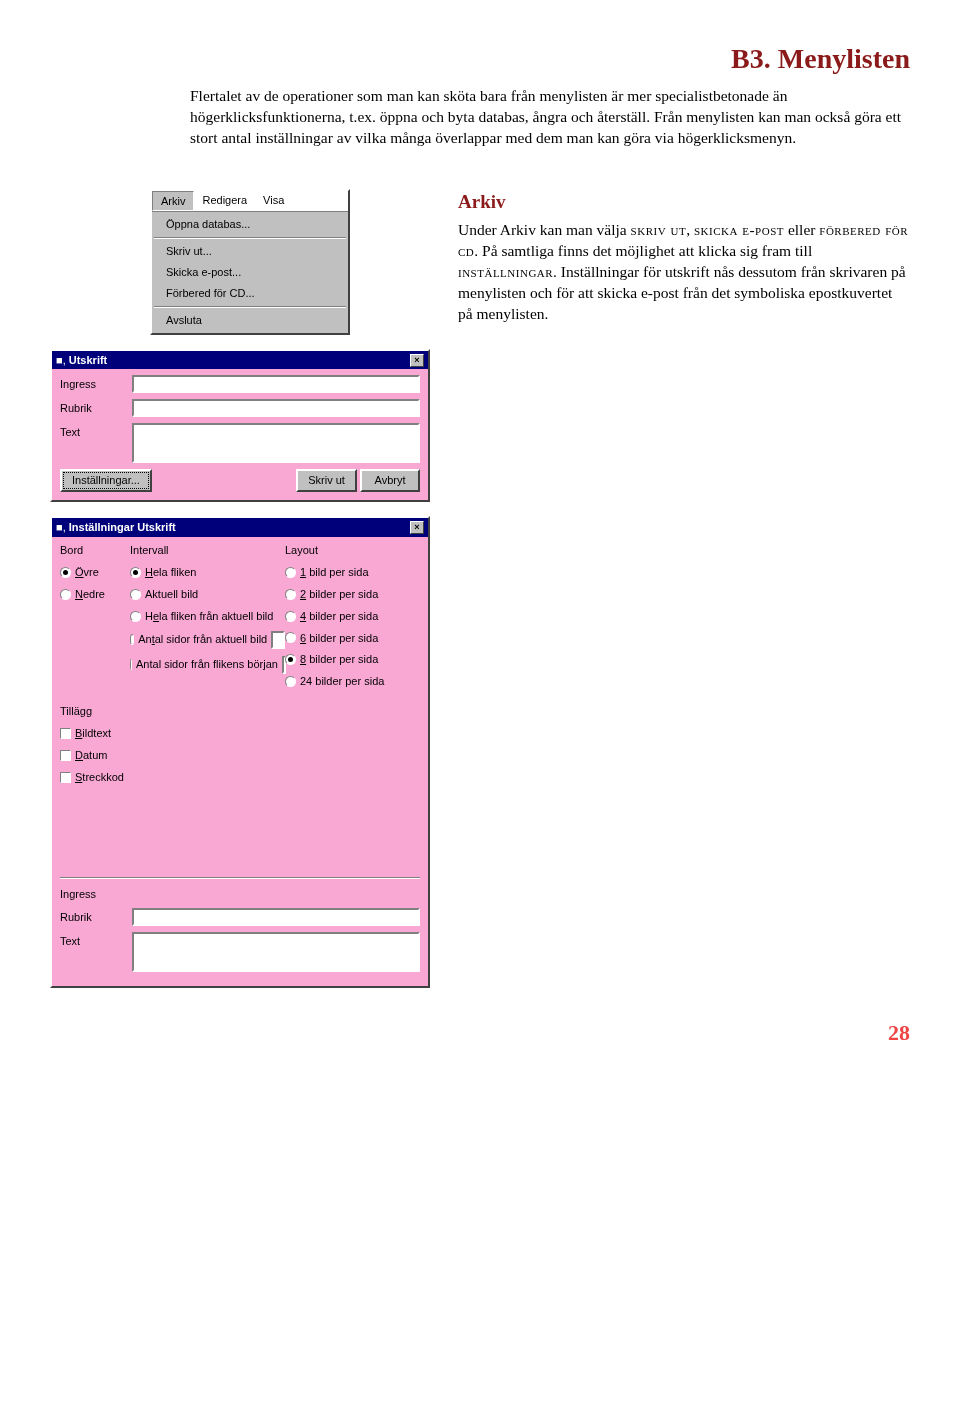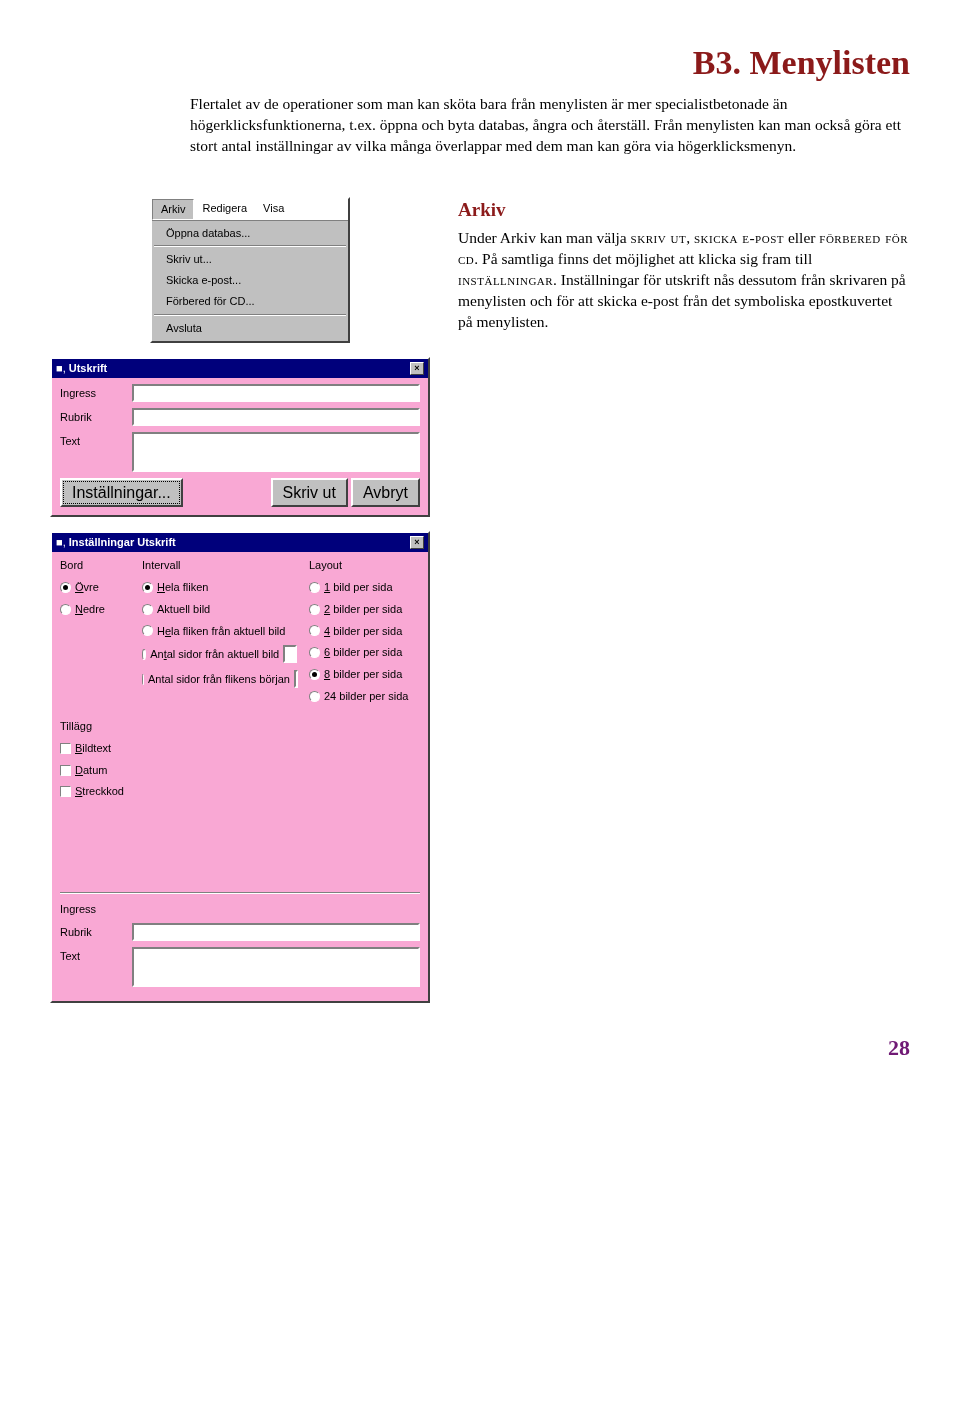--- a/index.html
+++ b/index.html
@@ -9,21 +9,21 @@
     padding: 40px 50px;
     width: 960px;
     color: #000;
     background: #fff;
     font-size: 15.5px;
     line-height: 1.35;
   }
   h1.title {
     font-family: Georgia, serif;
     font-weight: bold;
-    font-size: 34px;
+    font-size: 28px;
     color: #8b1a1a;
     text-align: right;
     margin: 0 0 8px 0;
   }
   .intro {
     text-align: left;
     margin: 0 0 40px 140px;
   }
   .columns {
     display: flex;
@@ -49,21 +49,21 @@
     margin: 0 0 6px 0;
   }
   .smallcaps {
     font-variant: small-caps;
     letter-spacing: 0.5px;
   }
   .pagenum {
     text-align: right;
     font-family: Georgia, serif;
     font-weight: bold;
-    color: #701a75;
+    color: #ef4444;
     font-size: 22px;
     margin-top: 30px;
   }
 
   
   .win {
     background: #f9a8d4;
     border: 2px solid;
     border-color: #fff #404040 #404040 #fff;
     font-family: Tahoma, "MS Sans Serif", Arial, sans-serif;
@@ -90,21 +90,21 @@
     color: #000;
     font-weight: bold;
   }
   .win .body { padding: 6px 8px 8px 8px; }
   .btn {
     background: #c0c0c0;
     border: 2px solid;
     border-color: #fff #404040 #404040 #fff;
     padding: 2px 10px;
     font-family: inherit;
-    font-size: 16px;
+    font-size: 11px;
     min-width: 60px;
     text-align: center;
     display: inline-block;
   }
   .btn.focus { outline: 1px dotted #000; outline-offset: -4px; }
   .field-sunken {
     background: #fff;
     border: 2px solid;
     border-color: #808080 #fff #fff #808080;
     height: 18px;
@@ -140,21 +140,21 @@
   }
 
   
   .frow { display: flex; align-items: flex-start; margin-bottom: 6px; gap: 24px; }
   .frow .lbl { width: 48px; padding-top: 2px; }
   .frow .fld { flex: 1; }
 
   .btnrow { display: flex; gap: 8px; justify-content: flex-end; margin-top: 6px; }
 
   
-  .groups { display: flex; gap: 12px; }
+  .groups { display: flex; }
   .group { }
   .group-title { margin-bottom: 2px; }
   .opt { display: flex; align-items: center; gap: 4px; margin: 7px 0; white-space: nowrap; }
   .radio, .check {
     width: 11px; height: 11px;
     border: 1px solid;
     border-color: #808080 #fff #fff #808080;
     background: #fff;
     display: inline-flex;
     align-items: center;

